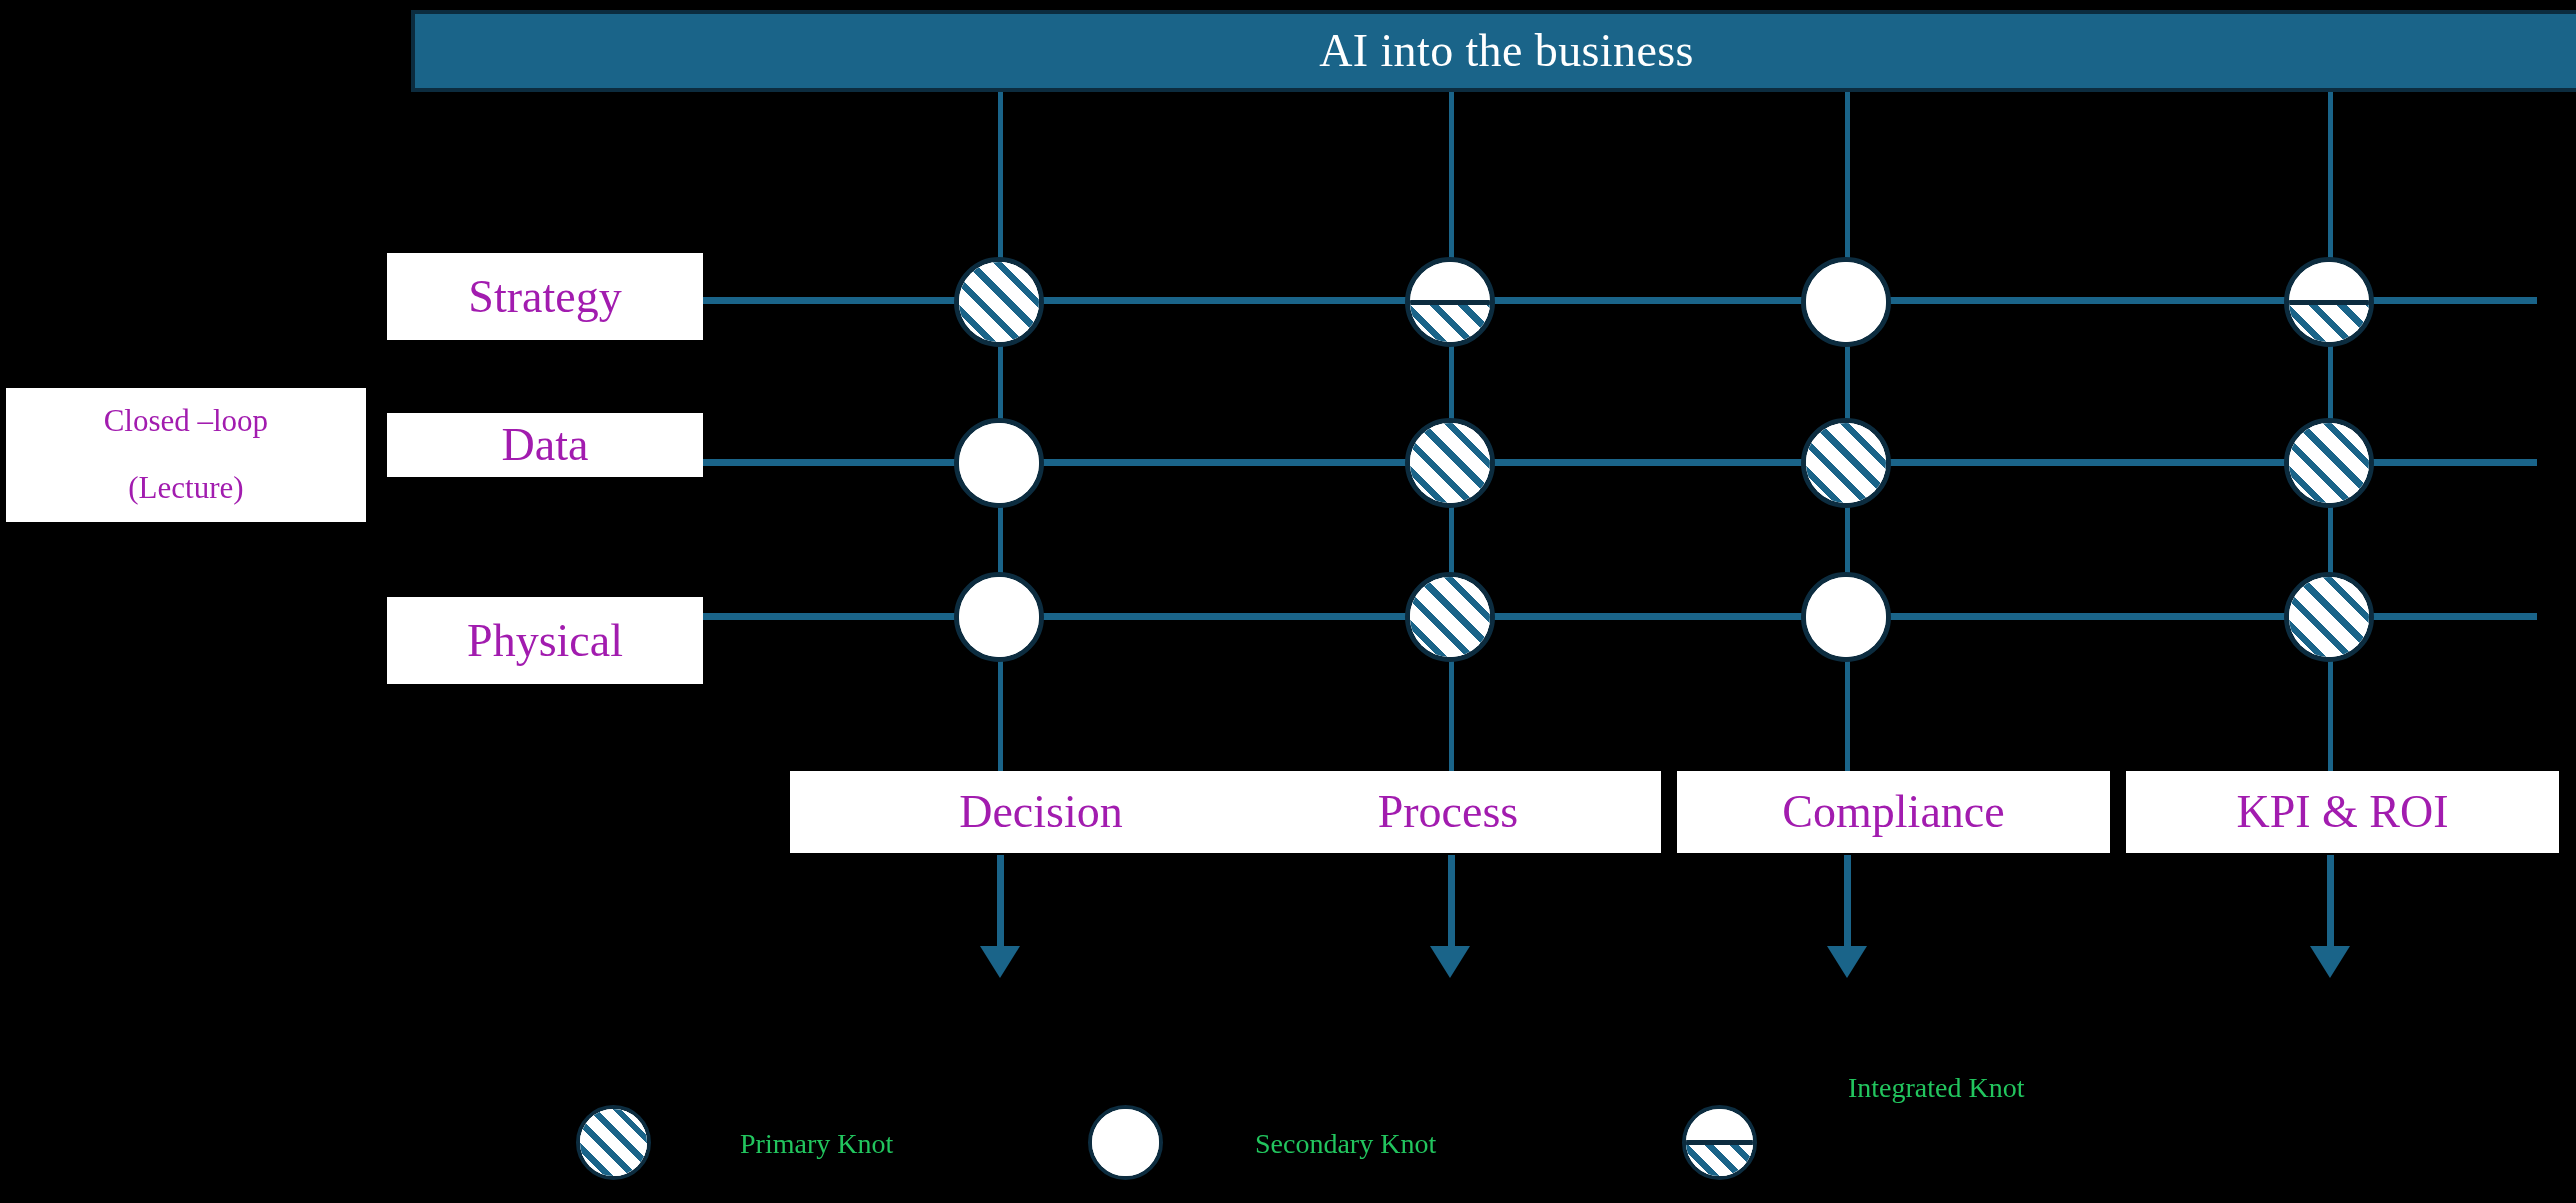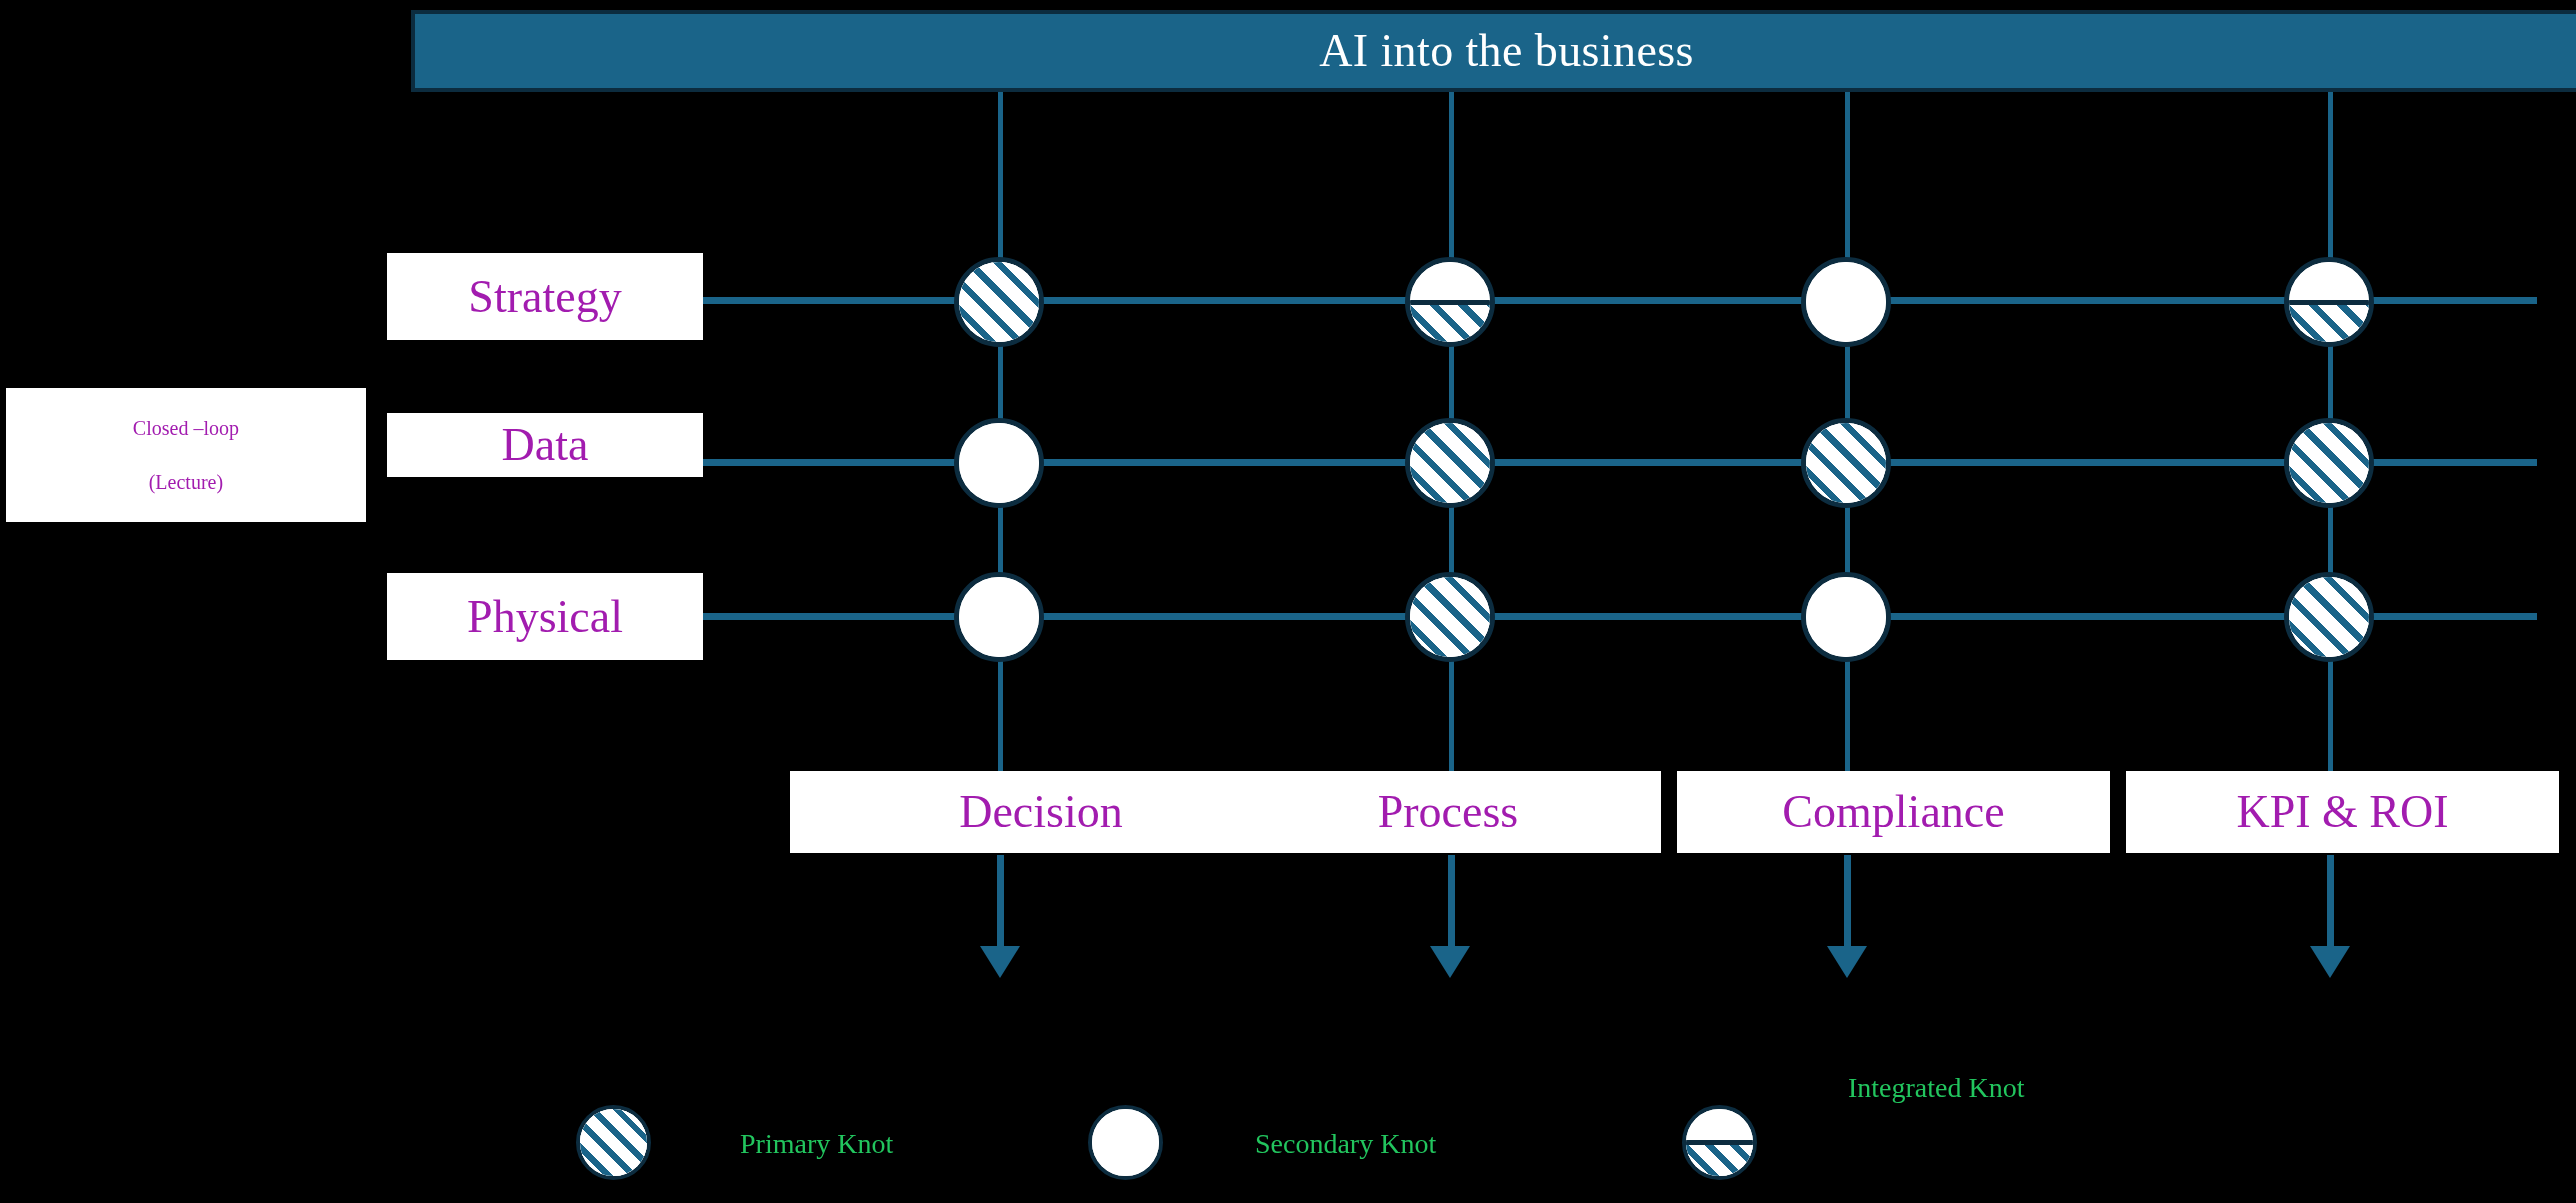--- a/index.html
+++ b/index.html
@@ -35,21 +35,21 @@
     background:#ffffff;
     display:flex;align-items:center;justify-content:center;
     text-align:center;
     color:#a21caf;
     box-sizing:border-box;
     line-height:1.12;
   }
 
   .row-label{ font-size:46px; }
   .col-label{ font-size:46px; }
-  .loop-label{ font-size:20px;gap:32px; }
+  .loop-label{ font-size:31px;gap:32px; }
 
   
   .vline{
     position:absolute;
     width:5.1px;
     background:#1a6489;
   }
   .hline{
     position:absolute;
     height:6.6px;
@@ -159,21 +159,21 @@
     <span>Closed –loop</span>
     <span>(Lecture)</span>
   </div>
 
   <div class="box row-label" style="left:387px; top:253px; width:316px; height:87px;">
     <span>Strategy</span>
   </div>
   <div class="box row-label" style="left:387px; top:413px; width:316px; height:64px;">
     <span>Data</span>
   </div>
-  <div class="box row-label" style="left:387px; top:573px; width:316px; height:87px;">
+  <div class="box row-label" style="left:387px; top:597px; width:316px; height:87px;">
     <span>Physical</span>
   </div>
 
   <div class="knot primary" style="left:954px; top:257px; width:90px; height:90px;">
     <div class="fill striped"></div>
   </div>
   <div class="knot integrated" style="left:1405px; top:257px; width:90px; height:90px;">
     <div class="fill top"></div>
     <div class="fill bottom striped"></div>
     <div class="divider"></div>

